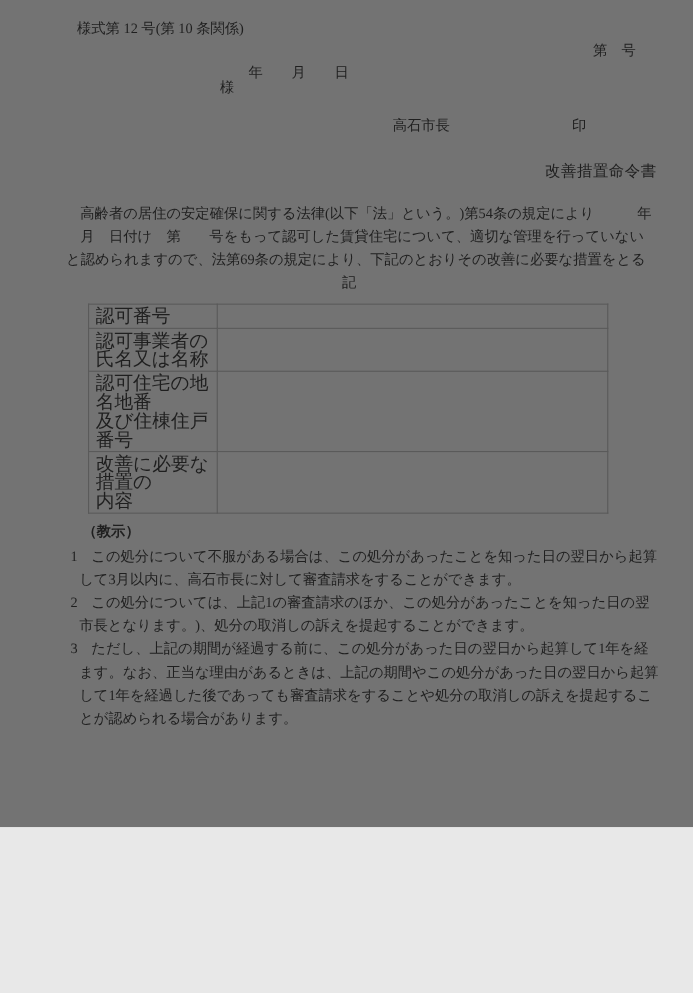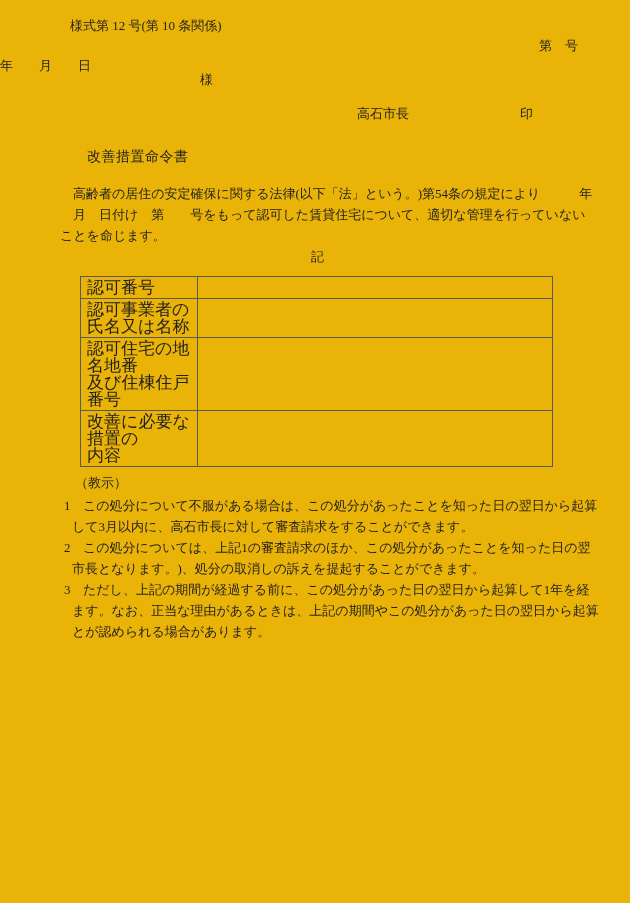--- a/index.html
+++ b/index.html
@@ -1,49 +1,48 @@
 <!DOCTYPE html>
 <html><head>
 <meta charset="utf-8">
 <style>
   * { margin: 0; padding: 0; box-sizing: border-box; }
   html, body { background: #e8e8e8; }
   .page {
     position: relative;
     width: 630px;
-    height: 903px;
+    height: 752px;
     margin: 0 auto;
-    background: #eab308;
+    background: #737373;
     color: #1f1f1f;
     font-family: "Liberation Serif", "DejaVu Serif", serif;
     font-size: 13px;
     line-height: 20px;
     overflow: hidden;
   }
   .line { white-space: pre-wrap; }
   .form-no { padding-top: 16px; padding-left: 70px; }
   .doc-no { text-align: right; padding-right: 52px; }
-  .date-line { text-align: left; padding-right: 87px; }
+  .date-line { text-align: center; padding-right: 87px; }
   .addressee { margin-top: -6px; padding-left: 200px; }
   .issuer-line {
     display: flex;
     justify-content: space-between;
     margin-top: 14px;
     padding-left: 357px;
     padding-right: 97px;
   }
   .doc-title {
     margin-top: 22px;
     padding-left: 63px;
-    padding-right: 83px;
-    text-align: left;
+    padding-right: 33px;
+    text-align: right;
     font-size: 14px;
     letter-spacing: 0.5px;
     line-height: 21px;
-    margin-left: 24px;
   }
   .text-block {
     padding-left: 60px;
     padding-right: 30px;
     line-height: 21px;
   }
   .body-block { margin-top: 16px; }
   .bline { white-space: pre-wrap; }
   .ki {
     padding-left: 63px;
@@ -70,21 +69,21 @@
     line-height: 17px;
   }
   .form-table td.val { width: 355px; }
   tr.r0 { height: 17px; }
   tr.r1 { height: 33px; }
   tr.r2 { height: 38px; }
   tr.r3 { height: 52px; }
   tr.r4 { height: 22px; }
   tr.r5 { height: 71px; }
   .kyoji-wrap { margin-top: 5px; }
-  .kyoji-head { padding-left: 15px; white-space: pre-wrap; }
+  .kyoji-head { padding-left: 15px; white-space: pre-wrap; font-weight: bold; }
   .k-items { margin-top: 2px; padding-left: 4px; }
   .k-first { white-space: pre-wrap; }
   .k-num { display: inline-block; width: 19px; }
   .k-cont { padding-left: 8px; white-space: pre-wrap; }
 </style>
 </head>
 <body>
 
 <div class="page">
 
@@ -99,21 +98,21 @@
   <div class="issuer-line">
     <span>高石市長</span>
     <span>印</span>
   </div>
 
   <div class="doc-title">改善措置命令書</div>
 
   <div class="text-block body-block">
     <div class="bline">　高齢者の居住の安定確保に関する法律(以下「法」という。)第54条の規定により　　　年</div>
     <div class="bline">　月　日付け　第　　号をもって認可した賃貸住宅について、適切な管理を行っていない</div>
-    <div class="bline">ことを命じます。</div>
+    <div class="bline">と認められますので、法第69条の規定により、下記のとおりその改善に必要な措置をとる</div>
   </div>
 
   <div class="ki">記</div>
 
   <table class="form-table">
     <tbody>
       <tr class="r0">
         <td class="lbl">認可番号</td>
         <td class="val"></td>
       </tr>
@@ -145,19 +144,20 @@
       </div>
 
       <div class="k-item">
         <div class="k-first"><span class="k-num">2</span><span>この処分については、上記1の審査請求のほか、この処分があったことを知った日の翌</span></div>
         <div class="k-cont">市長となります。)、処分の取消しの訴えを提起することができます。</div>
       </div>
 
       <div class="k-item">
         <div class="k-first"><span class="k-num">3</span><span>ただし、上記の期間が経過する前に、この処分があった日の翌日から起算して1年を経</span></div>
         <div class="k-cont">ます。なお、正当な理由があるときは、上記の期間やこの処分があった日の翌日から起算</div>
+        <div class="k-cont">して1年を経過した後であっても審査請求をすることや処分の取消しの訴えを提起するこ</div>
         <div class="k-cont">とが認められる場合があります。</div>
       </div>
 
     </div>
   </div>
 
 </div>
 
 </body></html>

